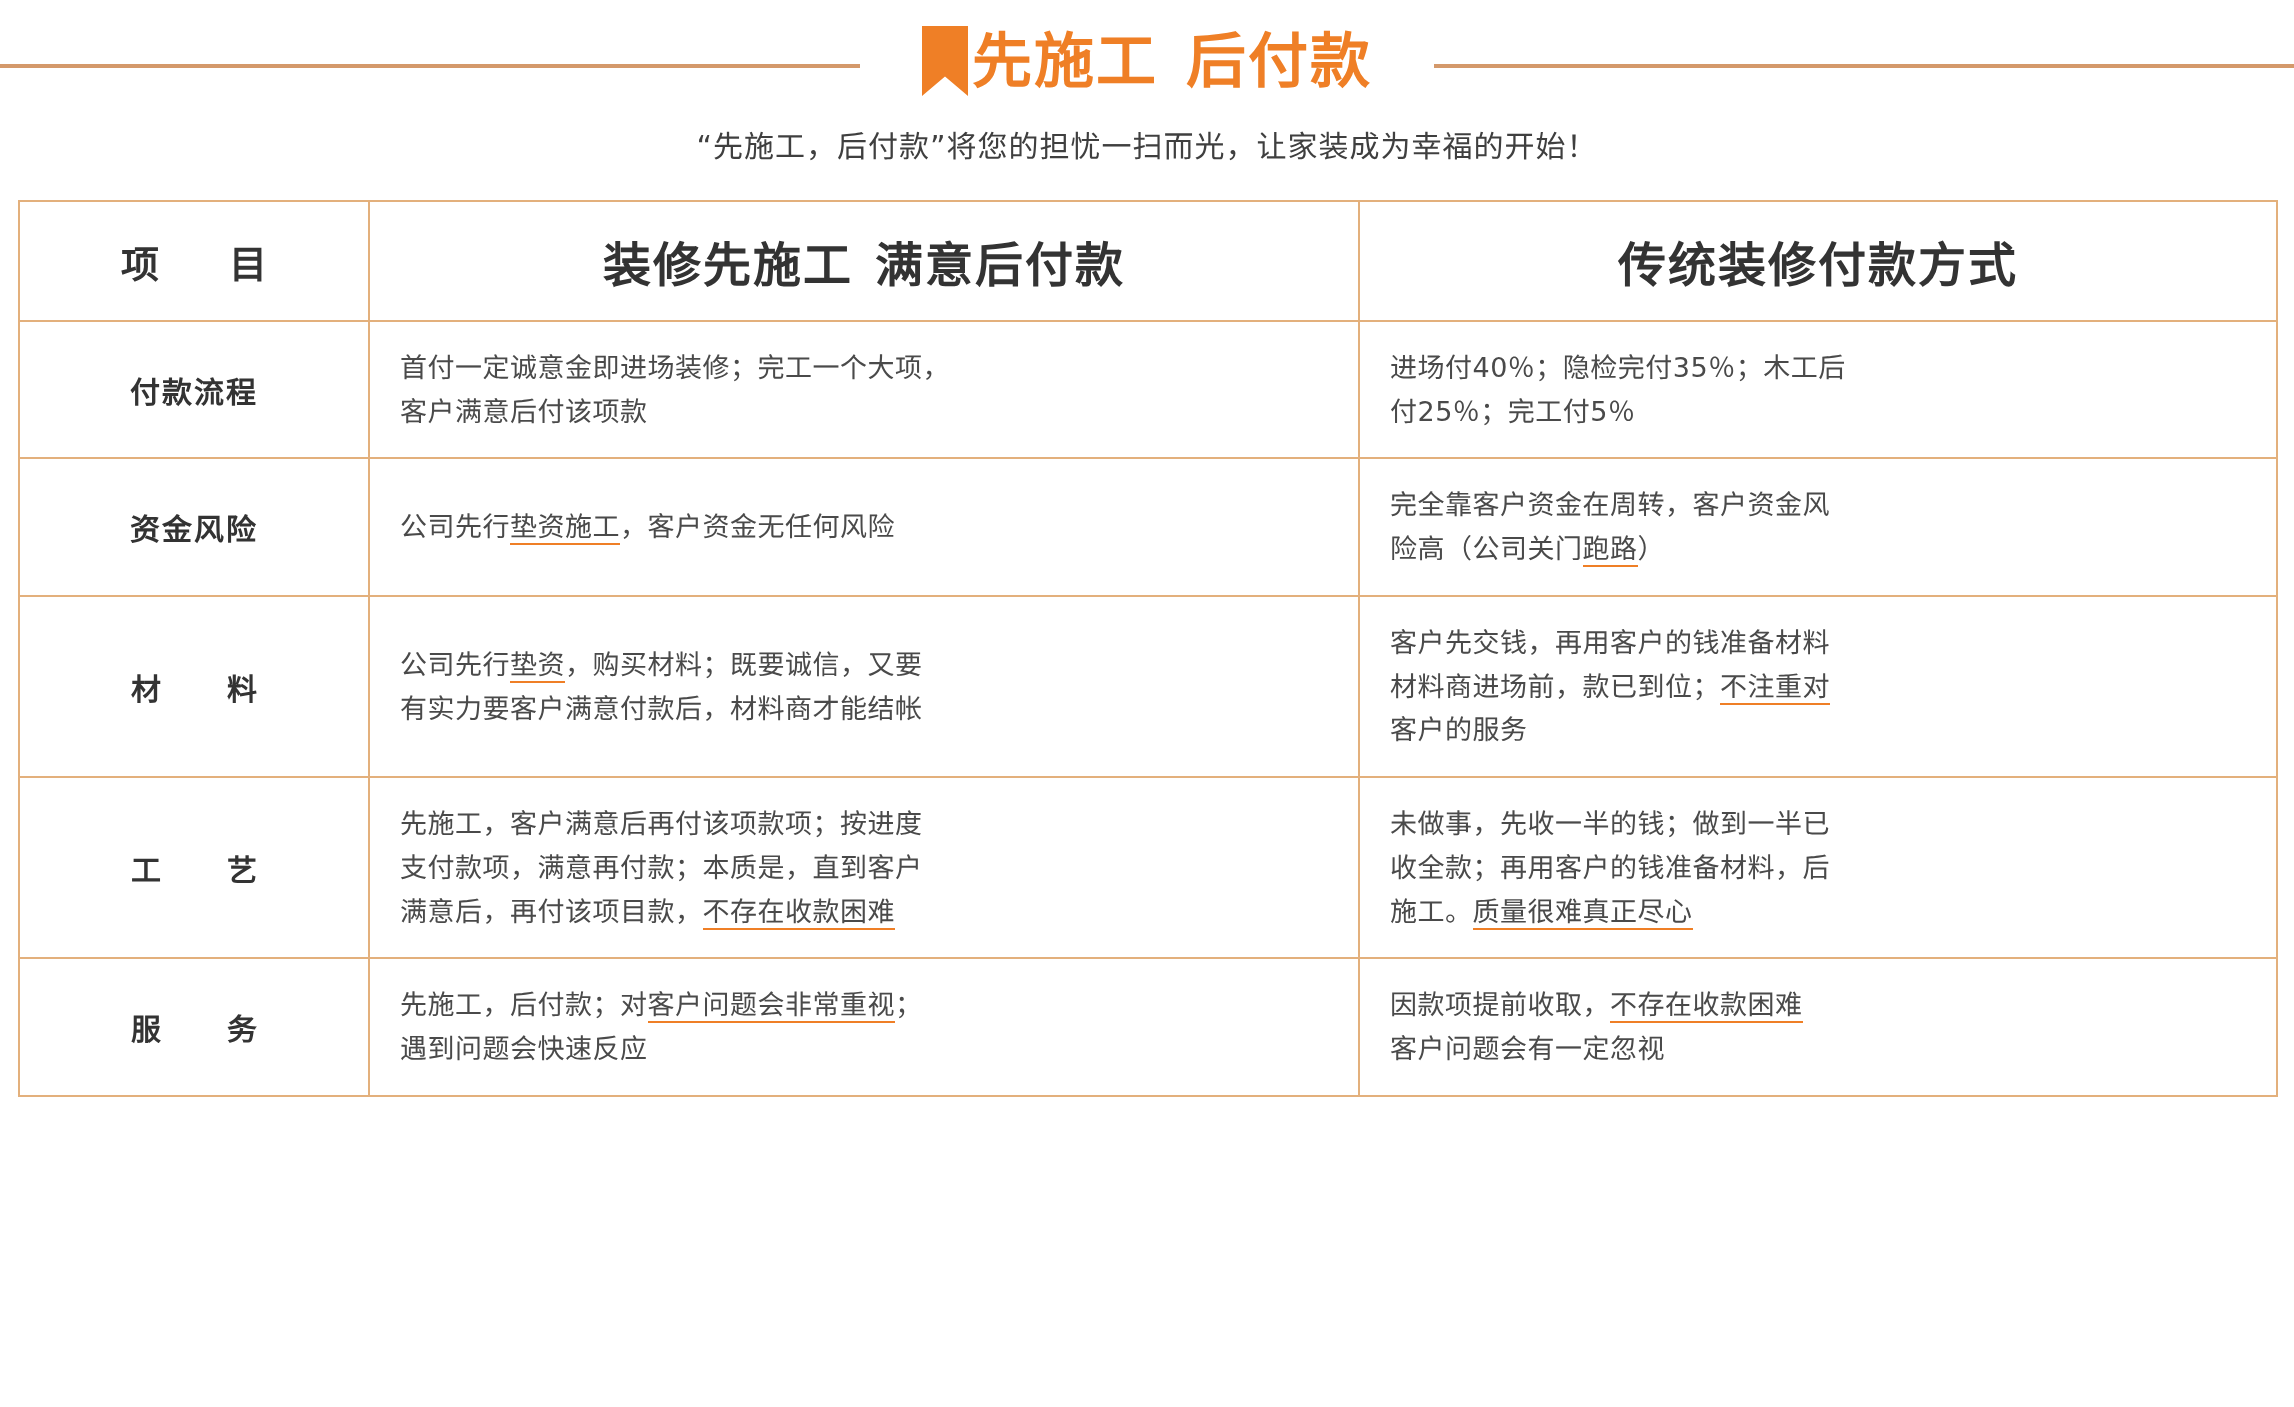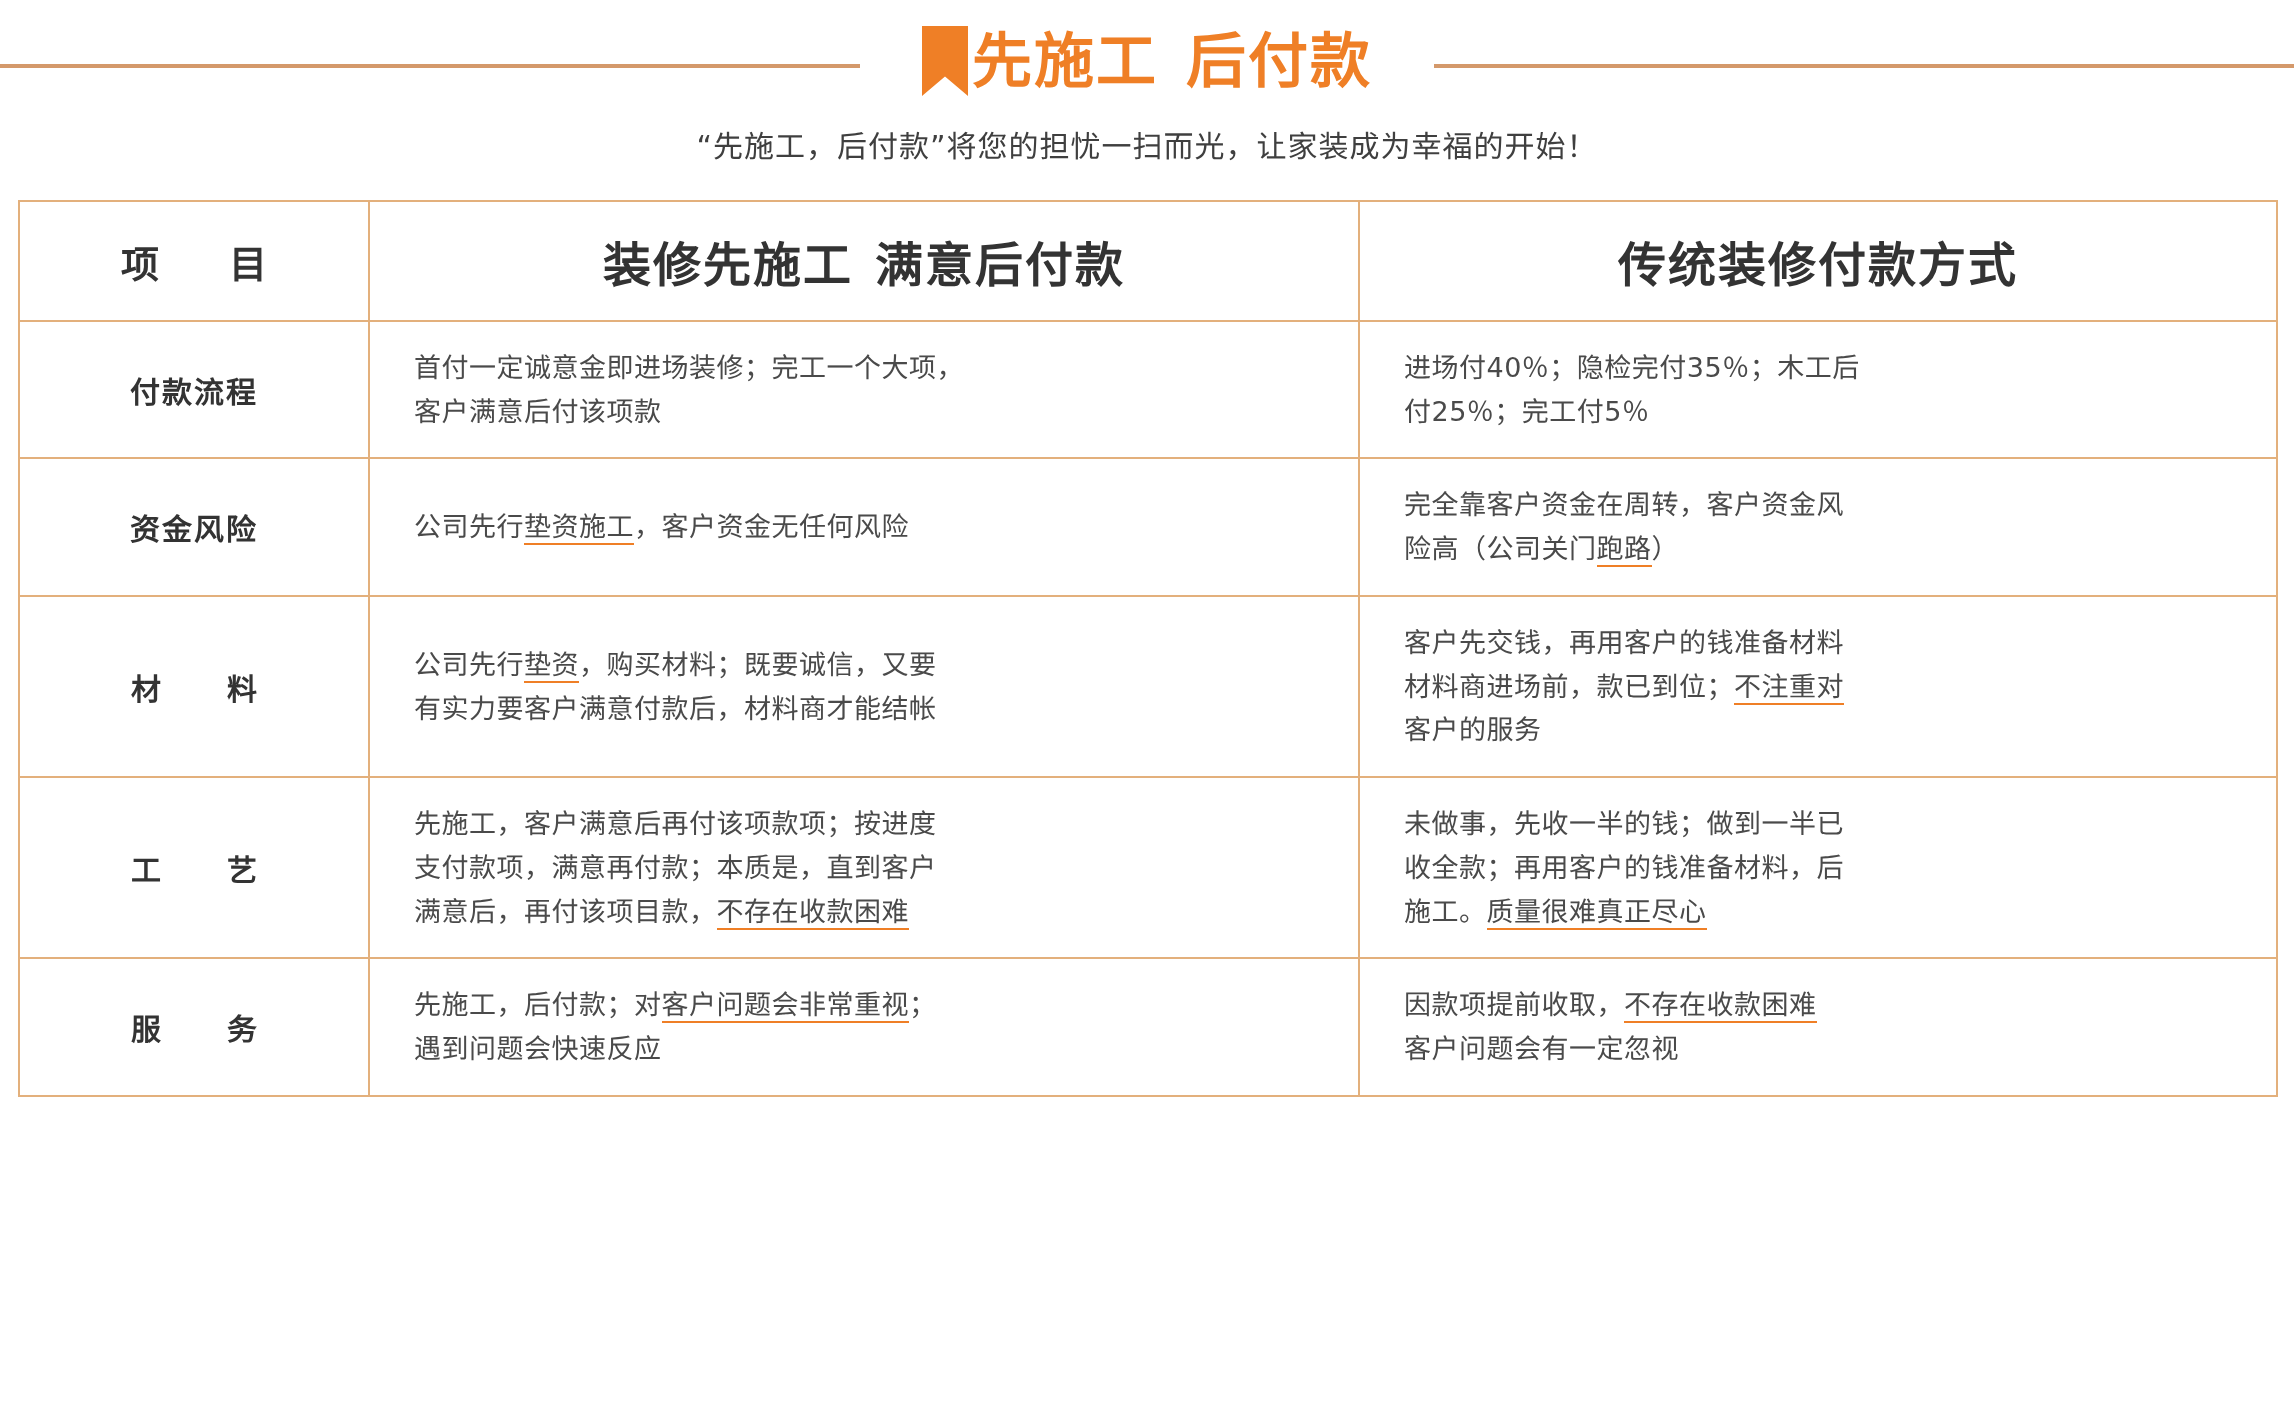--- a/index.html
+++ b/index.html
@@ -80,21 +80,21 @@
   }
   table.compare {
     width: 2258px;
     border-collapse: collapse;
     table-layout: fixed;
     border: 2px solid #e3b07c;
   }
   table.compare td {
     border: 2px solid #e3b07c;
     vertical-align: middle;
-    padding: 24px 44px;
+    padding: 24px 30px;
   }
   .col-item { width: 350px; }
   .col-a { width: 990px; }
   .col-b { width: 918px; }
 
   .head-row td {
     padding-top: 34px;
     padding-bottom: 34px;
   }
   .head-item {

